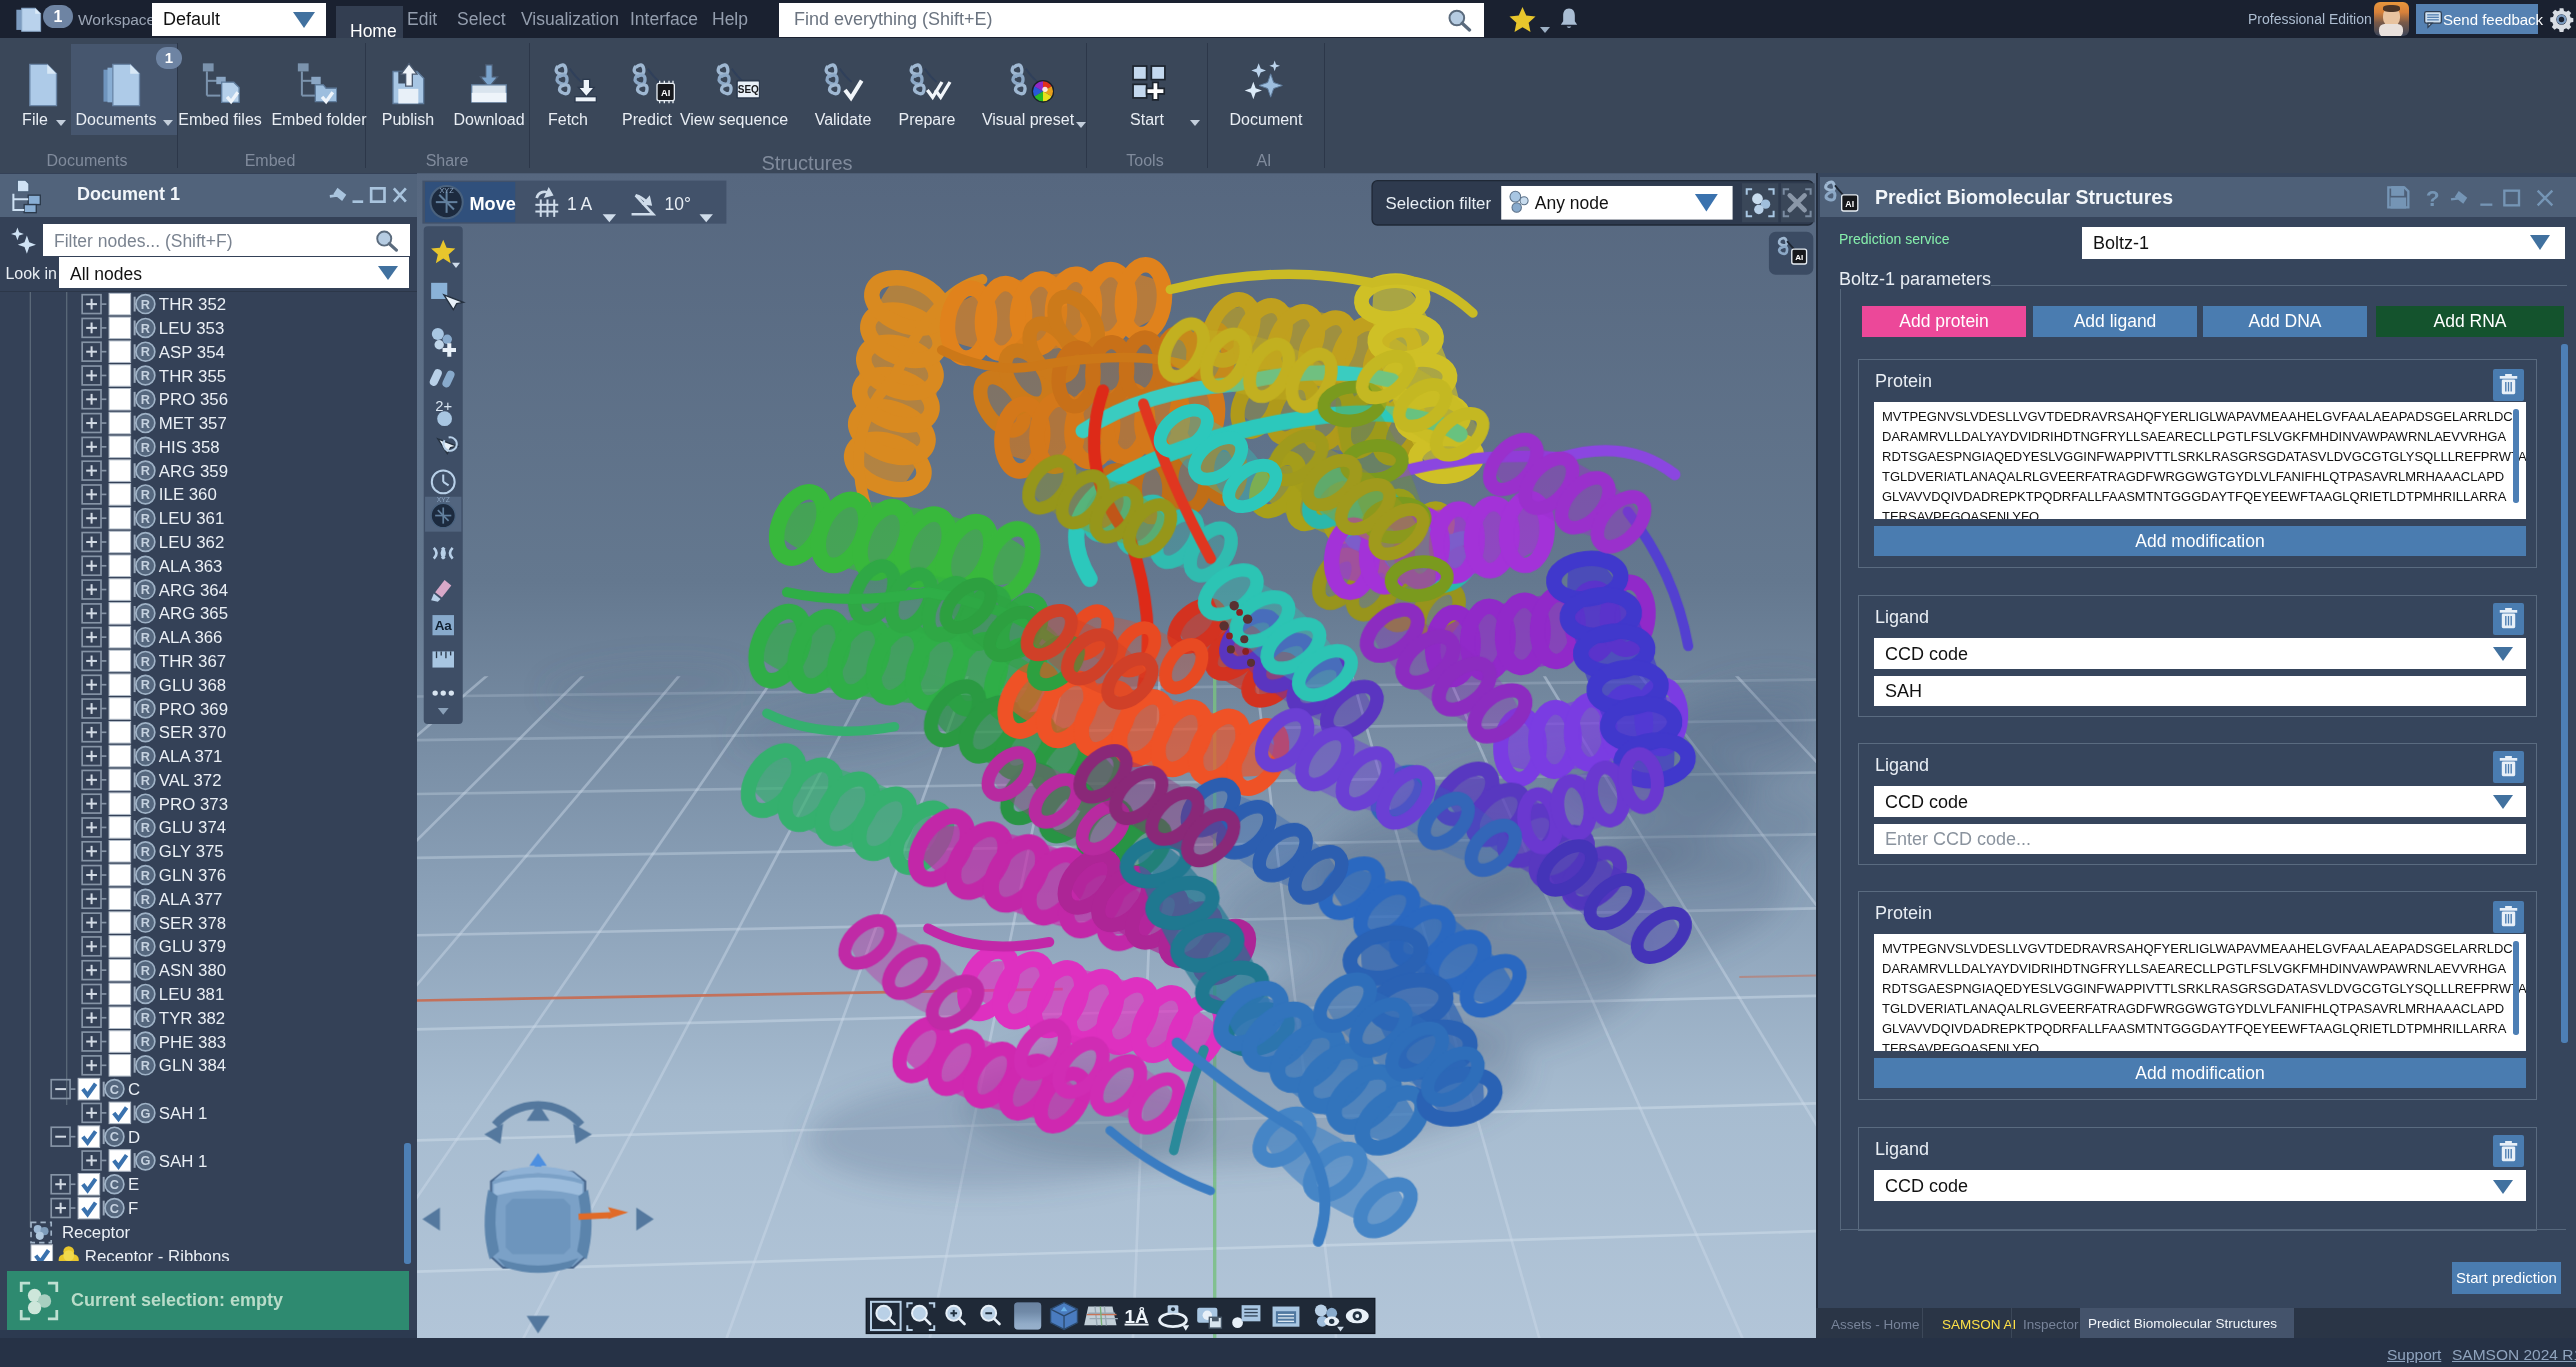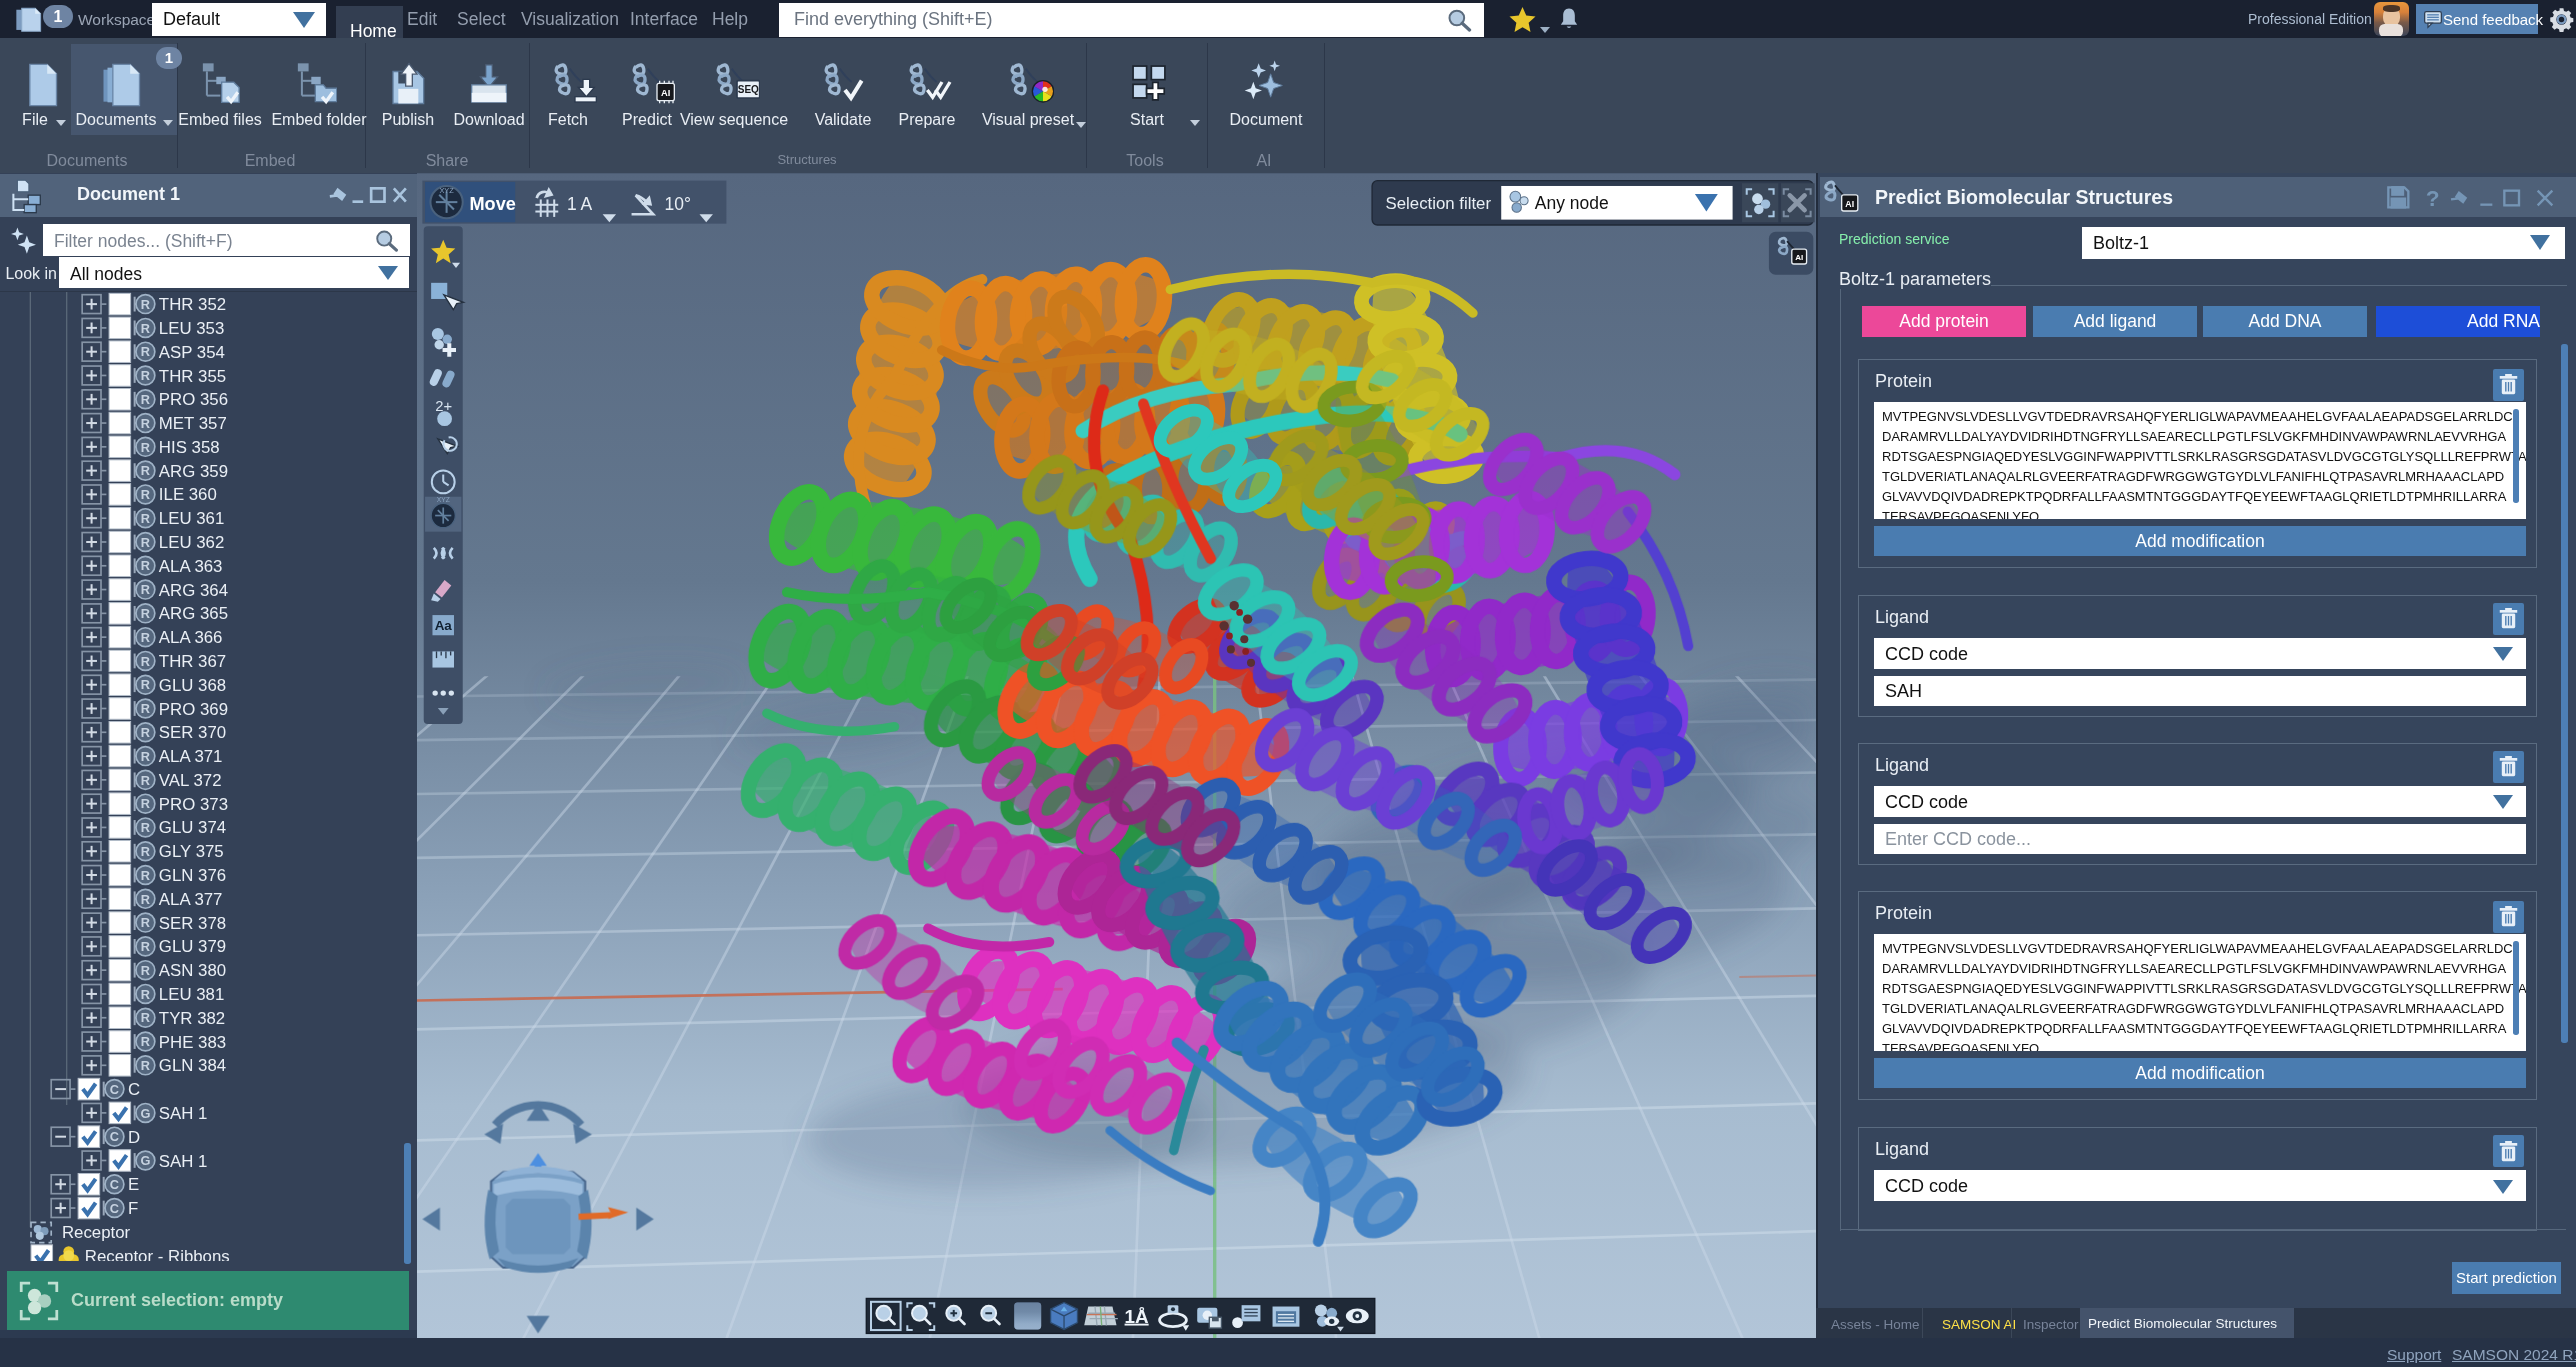--- a/index.html
+++ b/index.html
@@ -61,21 +61,21 @@
 <div class="abs" style="left:0px;top:38px;width:2576px;height:135px;background:#3a4759;"></div>
 <div class="abs" style="left:177px;top:43px;width:1.3px;height:125px;background:#2c3749;"></div>
 <div class="abs" style="left:365px;top:43px;width:1.3px;height:125px;background:#2c3749;"></div>
 <div class="abs" style="left:529px;top:43px;width:1.3px;height:125px;background:#2c3749;"></div>
 <div class="abs" style="left:1086px;top:43px;width:1.3px;height:125px;background:#2c3749;"></div>
 <div class="abs" style="left:1207px;top:43px;width:1.3px;height:125px;background:#2c3749;"></div>
 <div class="abs" style="left:1324px;top:43px;width:1.3px;height:125px;background:#2c3749;"></div>
 <div class="abs" style="left:87px;top:152px;font-size:16px;color:#808b9c;font-weight:400;white-space:nowrap;transform:translateX(-50%);">Documents</div>
 <div class="abs" style="left:270px;top:152px;font-size:16px;color:#808b9c;font-weight:400;white-space:nowrap;transform:translateX(-50%);">Embed</div>
 <div class="abs" style="left:447px;top:152px;font-size:16px;color:#808b9c;font-weight:400;white-space:nowrap;transform:translateX(-50%);">Share</div>
-<div class="abs" style="left:807px;top:152px;font-size:13px;color:#808b9c;font-weight:400;white-space:nowrap;transform:translateX(-50%);">Structures</div>
+<div class="abs" style="left:807px;top:152px;font-size:20px;color:#808b9c;font-weight:400;white-space:nowrap;transform:translateX(-50%);">Structures</div>
 <div class="abs" style="left:1145px;top:152px;font-size:16px;color:#808b9c;font-weight:400;white-space:nowrap;transform:translateX(-50%);">Tools</div>
 <div class="abs" style="left:1264px;top:152px;font-size:16px;color:#808b9c;font-weight:400;white-space:nowrap;transform:translateX(-50%);">AI</div>
 <div class="abs" style="left:71px;top:44px;width:106px;height:91px;background:#46566e;"></div>
 <div class="abs" style="left:156px;top:47px;width:25.6px;height:21.5px;background:#6e84a3;border-radius:10.8px;color:#fff;font-size:15px;font-weight:700;text-align:center;line-height:21.5px;">1</div>
 <svg class="abs" style="left:19px;top:63px" width="39" height="44" viewBox="0 0 58 66">
     <path d="M16 2 h26 l14 14 v48 h-40 z" fill="#aecbe8" stroke="#6b87a8" stroke-width="2"></path>
     <path d="M42 2 l14 14 h-14 z" fill="#d8e8f6"></path>
   </svg>
 <div class="abs" style="left:35px;top:111px;font-size:16px;color:#e9eef4;font-weight:400;white-space:nowrap;transform:translateX(-50%);">File</div>
 <div class="abs tri" style="left:56px;top:120px;border-left:5.4px solid transparent;border-right:5.4px solid transparent;border-top:6px solid #c3cedb;"></div>
@@ -1332,21 +1332,21 @@
 <div class="abs" style="left:1839px;top:231px;font-size:14px;color:#86efac;font-weight:400;white-space:nowrap;">Prediction service</div>
 <div class="abs" style="left:2082px;top:227px;width:483px;height:32px;background:#fff;"></div>
 <div class="abs" style="left:2093px;top:233px;font-size:18px;color:#111;font-weight:400;white-space:nowrap;">Boltz-1</div>
 <div class="abs tri" style="left:2530px;top:235px;border-left:10.8px solid transparent;border-right:10.8px solid transparent;border-top:15.5px solid #41719f;"></div>
 <div class="abs" style="left:1839px;top:269px;font-size:18px;color:#e9eef4;font-weight:400;white-space:nowrap;">Boltz-1 parameters</div>
 <div class="abs" style="left:1991px;top:285px;width:576px;height:1.3px;background:#56677c;"></div>
 <div class="abs" style="left:1840px;top:289px;width:1.3px;height:942px;background:#56677c;"></div>
 <div class="abs" style="left:1862px;top:306px;width:164px;height:31px;background:#ec4899;color:#fff;font-size:17.5px;text-align:center;line-height:31px;">Add protein</div>
 <div class="abs" style="left:2033px;top:306px;width:164px;height:31px;background:#4a7cb0;color:#fff;font-size:17.5px;text-align:center;line-height:31px;">Add ligand</div>
 <div class="abs" style="left:2203px;top:306px;width:164px;height:31px;background:#4a7cb0;color:#fff;font-size:17.5px;text-align:center;line-height:31px;">Add DNA</div>
-<div class="abs" style="left:2376px;top:306px;width:164px;height:31px;background:#1d4ed8;color:#fff;font-size:17.5px;text-align:right;line-height:31px;">Add RNA</div>
+<div class="abs" style="left:2376px;top:306px;width:188px;height:31px;background:#14532d;color:#fff;font-size:17.5px;text-align:center;line-height:31px;">Add RNA</div>
 <div class="abs" style="left:2561px;top:344px;width:6.7px;height:699px;background:#4d7fb5;border-radius:2.7px;"></div>
 <div class="abs" style="left:1858px;top:359px;width:679px;height:209px;border:1.3px solid #5a6b80;"></div>
 <div class="abs" style="left:1875px;top:371px;font-size:18px;color:#e9eef4;font-weight:400;white-space:nowrap;">Protein</div>
 <div class="abs" style="left:2493px;top:369px;width:31px;height:32px;background:#4a7cb0;border-radius:2px;"></div>
 <svg class="abs" style="left:2499px;top:374px" width="19" height="21.5" viewBox="0 0 28 32">
     <rect x="4" y="8" width="20" height="22" rx="2" fill="#e8f0f8"></rect>
     <rect x="1" y="3" width="26" height="4" fill="#e8f0f8"></rect>
     <rect x="9" y="0" width="10" height="4" fill="#e8f0f8"></rect>
     <g stroke="#4a7cb0" stroke-width="2">
       <line x1="10" y1="12" x2="10" y2="26"></line>

